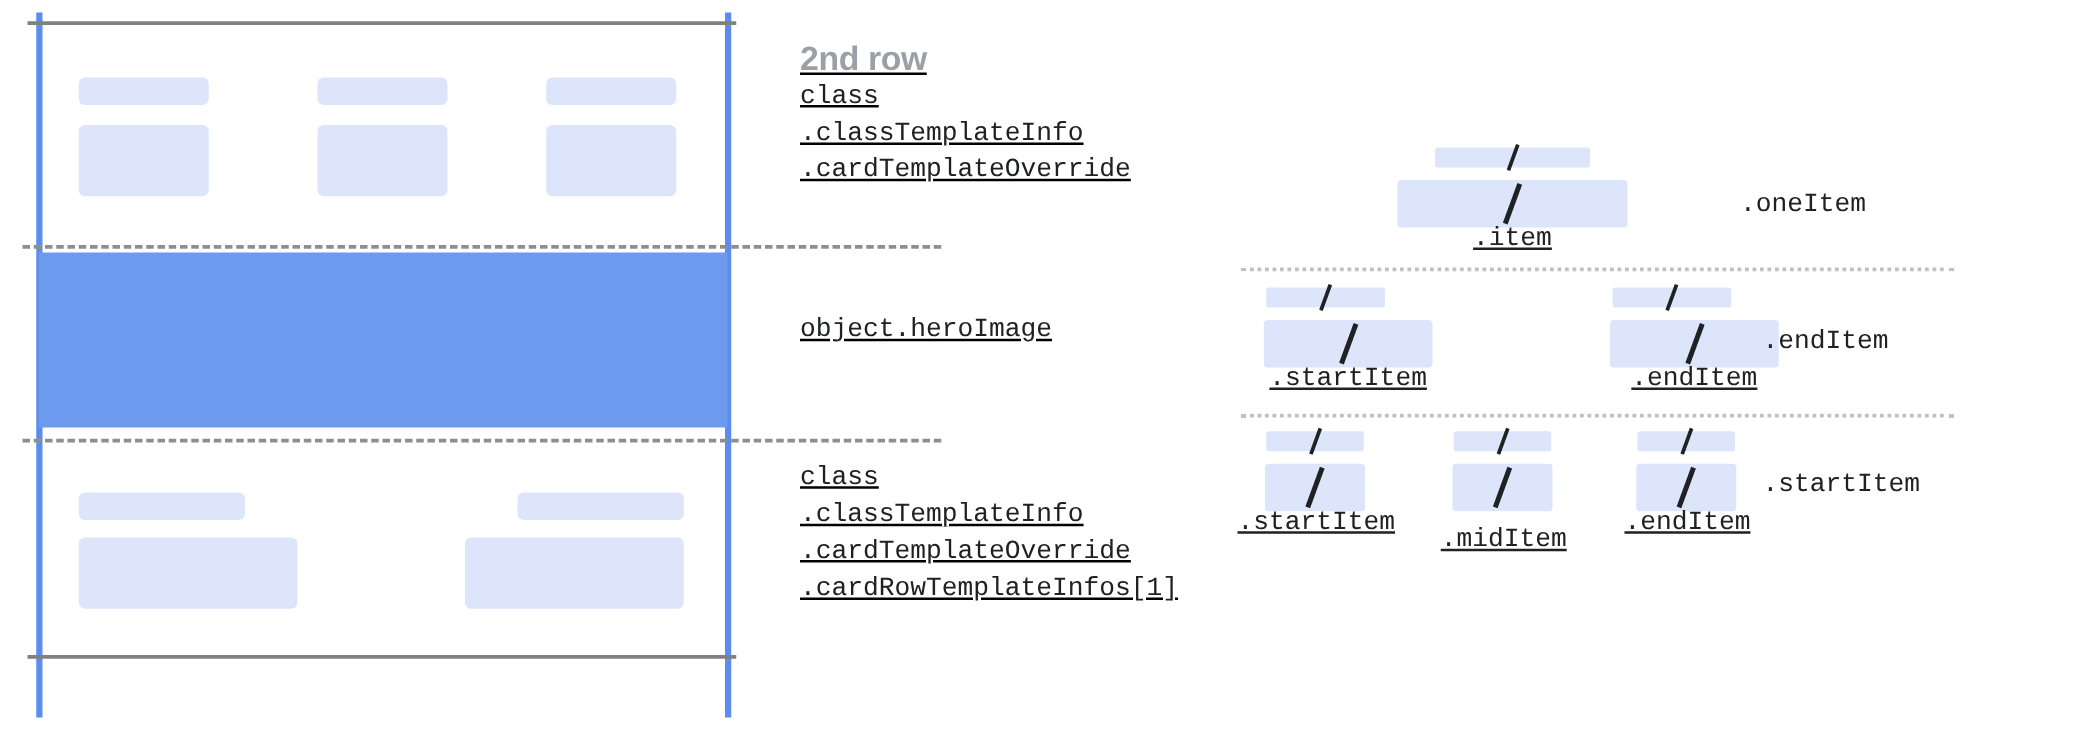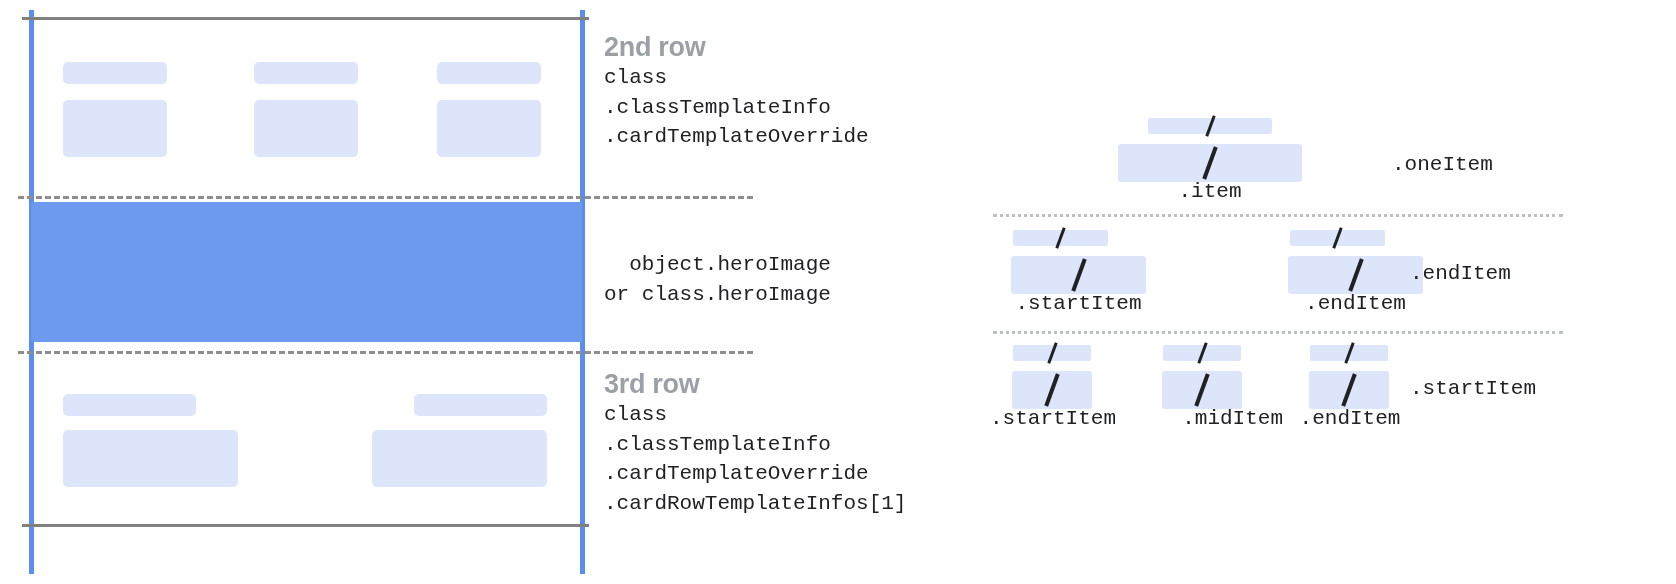--- a/index.html
+++ b/index.html
@@ -55,21 +55,21 @@
 
   .row-band { position: absolute; left: 31px; width: 551px; }
 
   .chip {
     position: absolute;
     background: #dce5fa;
     border-radius: 5px;
   }
 
   
-  .annot { position: absolute; left: 604px; }
+  .annot { position: absolute; left: 640px; text-decoration: underline; }
   .annot .big {
     font-family: "Liberation Sans", sans-serif;
     font-weight: bold;
     font-size: 27px;
     color: #9aa0a6;
     line-height: 32px;
     letter-spacing: -0.3px;
   }
   .annot .mono {
     font-family: "Liberation Mono", "DejaVu Sans Mono", monospace;
@@ -108,20 +108,21 @@
     background: #202124;
     transform-origin: center;
   }
   .cap {
     position: absolute;
     font-family: "Liberation Mono", "DejaVu Sans Mono", monospace;
     font-size: 21px;
     color: #202124;
     white-space: pre;
     text-align: center;
+    text-decoration: underline;
   }
   .grp-label {
     position: absolute;
     font-family: "Liberation Mono", "DejaVu Sans Mono", monospace;
     font-size: 21px;
     color: #202124;
     white-space: pre;
   }
 </style>
 </head>
@@ -160,27 +161,25 @@
     </div>
   </div>
 
   <div class="annot" style="top:31px;">
     <div class="big">2nd row</div>
     <div class="mono">class</div>
     <div class="mono">.classTemplateInfo</div>
     <div class="mono">.cardTemplateOverride</div>
   </div>
 
-  <div class="annot" style="top:250px;text-align:right;">
+  <div class="annot" style="top:250px;">
     <div class="mono">object.heroImage</div>
-    <div class="mono">or class.heroImage</div>
   </div>
 
   <div class="annot" style="top:368px;">
-    <div class="big">3rd row</div>
     <div class="mono">class</div>
     <div class="mono">.classTemplateInfo</div>
     <div class="mono">.cardTemplateOverride</div>
     <div class="mono">.cardRowTemplateInfos[1]</div>
   </div>
 
   <div class="items-area">
 
     <div class="slot" style="left:188px; top:118px;">
       <div class="bar" style="width:124px; height:16px;">
@@ -229,21 +228,21 @@
       <div class="cap" style="left:-40px; top:62px; width:160px;">.startItem</div>
     </div>
 
     <div class="slot" style="left:203px; top:345px;">
       <div class="bar" style="width:78px; height:16px;">
         <div class="slash" style="width:3px; height:22px; margin-left:-1.5px; margin-top:-11px; transform:rotate(20deg);"></div>
       </div>
       <div class="box" style="width:80px; height:38px; margin-left:-1px; margin-top:10px;">
         <div class="slash" style="width:4px; height:34px; margin-left:-2px; margin-top:-17px; transform:rotate(20deg);"></div>
       </div>
-      <div class="cap" style="left:-40px; top:62px; width:160px;text-align:right;">.midItem</div>
+      <div class="cap" style="left:-40px; top:76px; width:160px;">.midItem</div>
     </div>
 
     <div class="slot" style="left:350px; top:345px;">
       <div class="bar" style="width:78px; height:16px;">
         <div class="slash" style="width:3px; height:22px; margin-left:-1.5px; margin-top:-11px; transform:rotate(20deg);"></div>
       </div>
       <div class="box" style="width:80px; height:38px; margin-left:-1px; margin-top:10px;">
         <div class="slash" style="width:4px; height:34px; margin-left:-2px; margin-top:-17px; transform:rotate(20deg);"></div>
       </div>
       <div class="cap" style="left:-40px; top:62px; width:160px;">.endItem</div>

